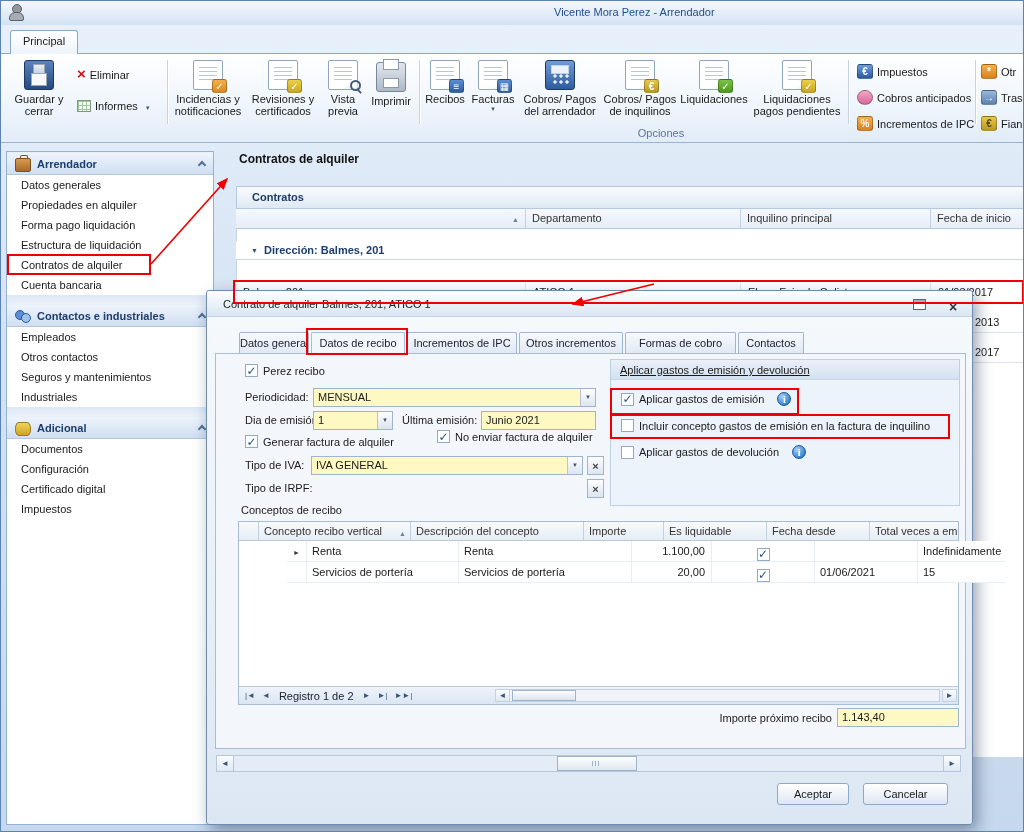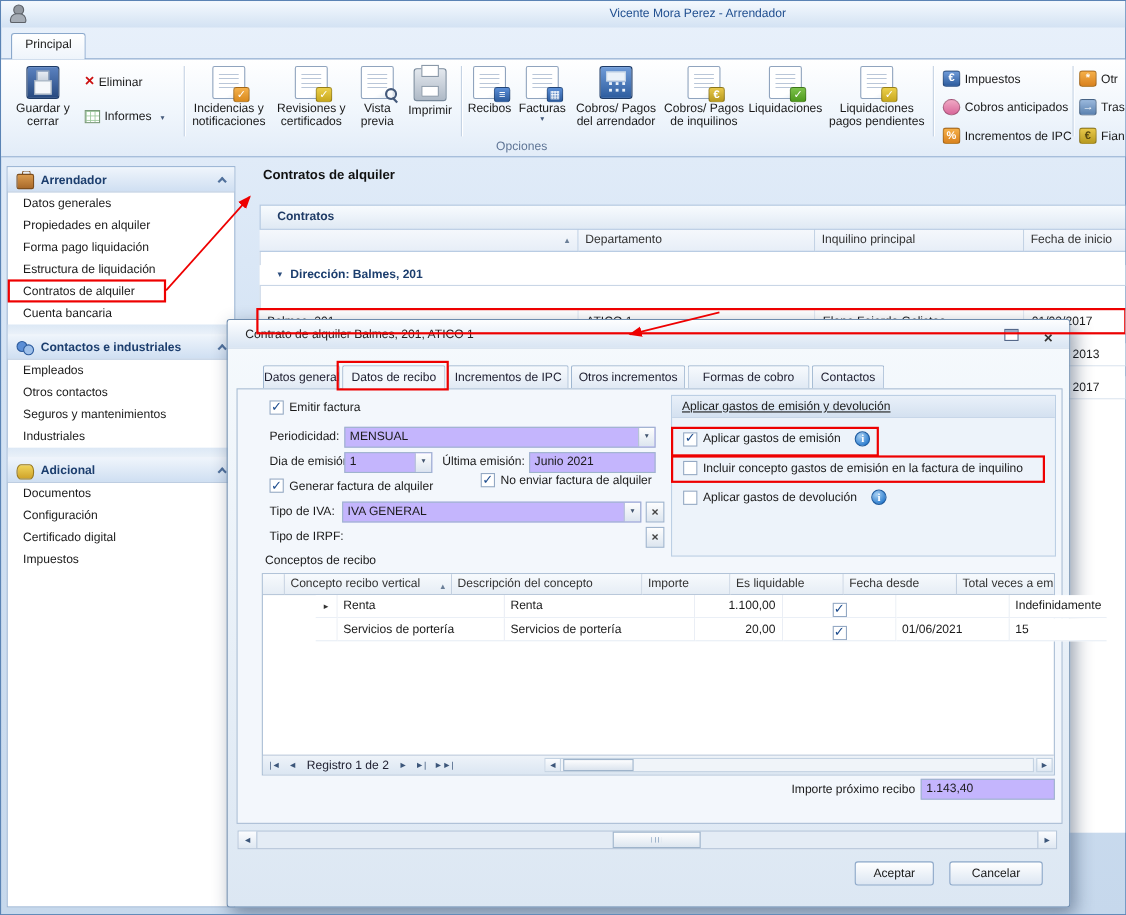--- a/index.html
+++ b/index.html
@@ -15,21 +15,21 @@
 
 
 .tab-principal{position:absolute;left:9px;top:29px;width:68px;height:24px;background:linear-gradient(#ffffff,#eef4fb);border:1px solid #8aa8cc;border-bottom:0;border-radius:3px 3px 0 0;text-align:center;padding-top:4px;z-index:2;}
 
 
 .ribbon{position:absolute;left:0;top:52px;width:1024px;height:90px;background:linear-gradient(#ffffff,#f0f6fc 55%,#e2ecf8);border-top:1px solid #8aa8cc;border-bottom:1px solid #9ab4d4;}
 .vsep{position:absolute;top:6px;height:64px;width:1px;background:#c5d3e4;box-shadow:1px 0 0 #ffffff;}
 .bb{position:absolute;top:6px;display:flex;flex-direction:column;align-items:center;text-align:center;}
 .bb .lbl{margin-top:3px;line-height:12px;}
 .sb{position:absolute;display:flex;align-items:center;gap:4px;white-space:nowrap;}
-.opt-label{position:absolute;top:73px;left:450px;width:420px;color:#5f7596;}
+.opt-label{position:absolute;top:73px;left:450px;width:420px;text-align:center;color:#5f7596;}
 
 
 .ic{width:30px;height:30px;position:relative;flex:0 0 30px;}
 .ic-page{background:linear-gradient(150deg,#ffffff 75%,#dfe7f0);border:1px solid #90a4be;border-radius:2px;}
 .lines::before{content:"";position:absolute;left:5px;right:5px;top:6px;height:15px;background:repeating-linear-gradient(#b9c6d8 0 1px,transparent 1px 4px);}
 .badge{position:absolute;right:-5px;bottom:-4px;width:15px;height:14px;border-radius:3px;color:#fff;font-size:10px;font-weight:bold;display:flex;align-items:center;justify-content:center;border:1px solid rgba(0,0,0,.25);}
 .b-orange{background:linear-gradient(#f5b04a,#d98a1e);}
 .b-yellow{background:linear-gradient(#ecd04a,#c8a81e);}
 .b-green{background:linear-gradient(#7cc24a,#4e9a1e);}
 .b-blue{background:linear-gradient(#5b8ed6,#2d5c9e);}
@@ -91,21 +91,21 @@
 .dtabs{position:absolute;left:32px;top:41px;display:flex;gap:2px;z-index:3;}
 .dtab{height:21px;line-height:20px;text-align:center;background:linear-gradient(#f7fafd,#e0e9f4);border:1px solid #9fb6d0;border-bottom:0;border-radius:2px 2px 0 0;color:#223;overflow:hidden;white-space:nowrap;}
 .dtab.active{background:#f3f7fc;height:22px;margin-bottom:-1px;border-color:#a9bdd4;}
 .dlg-page{position:absolute;left:8px;top:62px;width:751px;height:396px;background:#f3f7fc;border:1px solid #a9bdd4;}
 
 
 .cb{display:flex;align-items:center;gap:5px;position:absolute;white-space:nowrap;}
 .cbbox{width:13px;height:13px;background:#fff;border:1px solid #94a9c4;display:inline-flex;align-items:center;justify-content:center;flex:0 0 13px;}
 .chk::before{content:"✓";color:#1f4e8f;font-weight:bold;font-size:12px;line-height:10px;}
 .flabel{position:absolute;white-space:nowrap;}
-.field{position:absolute;height:19px;background:#c4b5fd;border:1px solid #9fb4cd;line-height:17px;padding:0 4px;overflow:hidden;white-space:nowrap;}
+.field{position:absolute;height:19px;background:#fef9c3;border:1px solid #9fb4cd;line-height:17px;padding:0 4px;overflow:hidden;white-space:nowrap;}
 .combo{padding-right:18px;}
 .ddb{position:absolute;right:0;top:0;bottom:0;width:15px;background:linear-gradient(#fefefe,#dce5ef);border-left:1px solid #b6c4d6;display:flex;align-items:center;justify-content:center;}
 .ddb::before{content:"▼";font-size:6px;color:#41546e;}
 .xb{position:absolute;width:17px;height:19px;background:linear-gradient(#fefefe,#dce5ef);border:1px solid #9fb4cd;display:flex;align-items:center;justify-content:center;}
 .xb::before{content:"×";font-weight:bold;color:#444;}
 .gb{position:absolute;border:1px solid #bccfe4;background:#edf3fa;text-decoration:underline;}
 .gb-h{height:20px;background:linear-gradient(#e9f0f9,#d4e1f0);border-bottom:1px solid #c7d6e8;line-height:20px;padding-left:9px;}
 .info{width:14px;height:14px;border-radius:50%;background:radial-gradient(circle at 35% 30%,#a8d0f2,#2f7fd0 75%);color:#fff;display:inline-flex;align-items:center;justify-content:center;font-size:10px;margin-left:8px;border:1px solid #1d5a9e;flex:0 0 14px;}
 .info::before{content:"i";font-family:"Liberation Serif",serif;font-weight:bold;}
 
@@ -338,21 +338,21 @@
       <div class="dtab" style="width:111px;">Formas de cobro</div>
       <div class="dtab" style="width:66px;">Contactos</div>
     </div>
 
     <div class="dlg-page">
 
       <div class="cb" style="left:29px;top:10px;">
         <span class="cbbox">
             <span class="chk"></span>
           </span>
-        <span>Emitir factura</span>
+        <span>Perez recibo</span>
       </div>
 
       <span class="flabel" style="left:29px;top:37px;">Periodicidad:</span>
       <div class="field combo" style="left:97px;top:34px;width:283px;">
         <span>MENSUAL</span>
         <span class="ddb"></span>
       </div>
 
       <span class="flabel" style="left:29px;top:60px;">Dia de emisión:</span>
       <div class="field combo" style="left:97px;top:57px;width:80px;">

